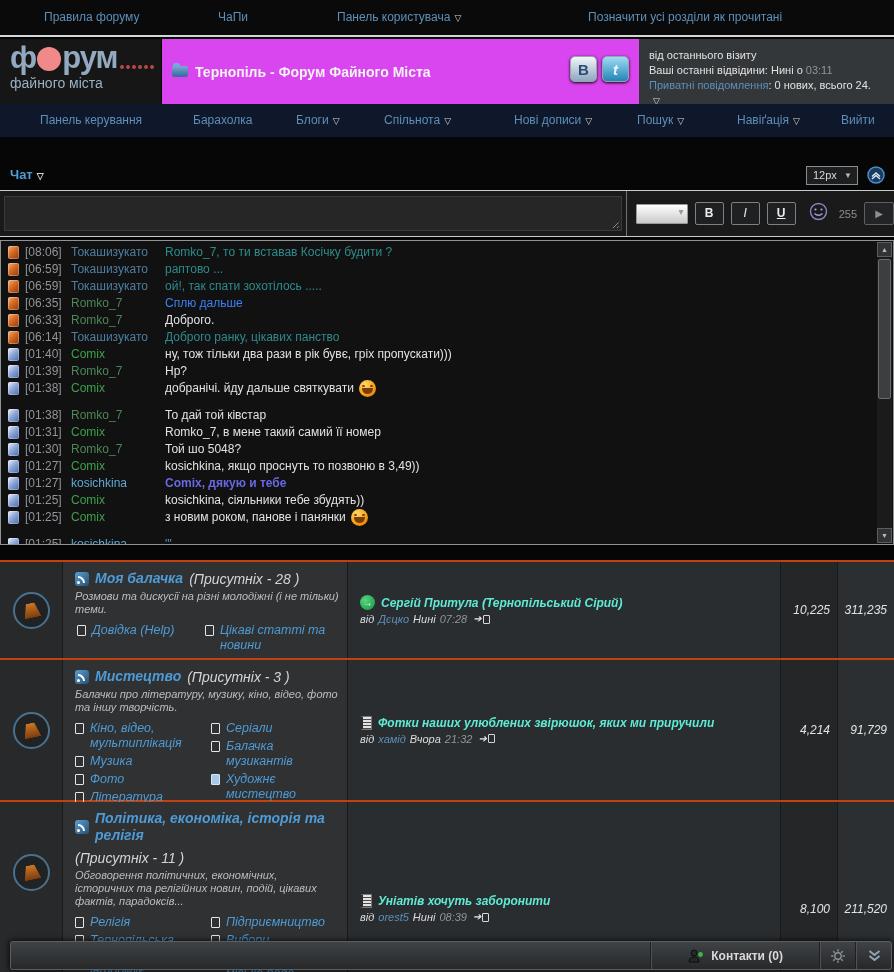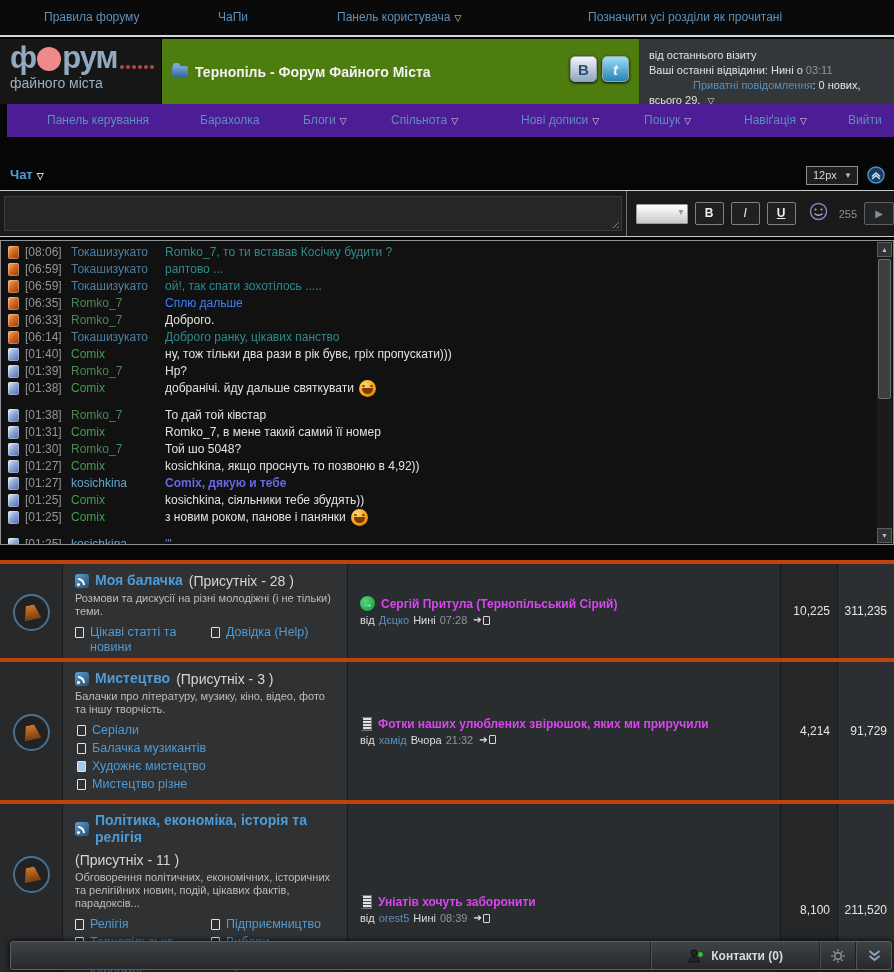--- a/index.html
+++ b/index.html
@@ -2,52 +2,52 @@
 <html><head>
 <meta charset="utf-8">
 <style>
   * { margin:0; padding:0; box-sizing:border-box; }
   html,body { background:#000; }
   body {
     width:894px; height:972px; position:relative; overflow:hidden;
     font-family:"Liberation Sans", sans-serif; background:#060607; color:#ddd;
   }
   a { text-decoration:none; cursor:pointer; }
-  .lnk { color:#5d8fb8;margin-left:44px; }
+  .lnk { color:#5d8fb8; }
   .tri { color:#d8d8d8; font-size:9px; margin-left:4px; }
 
   
   .topnav { position:absolute; top:0; left:0; right:0; height:37px; background:#0a0a0b;
             border-bottom:2px solid #d4d7d9; }
   .topnav a { position:absolute; line-height:35px; font-size:12px; color:#5d8fb8; }
 
   
   .header { position:absolute; top:39px; left:0; right:0; height:65px; display:flex; }
   .logo-box { width:162px; background:#161617; border-right:1px solid #000; padding:4px 0 0 10px; }
   .logo-top { display:flex; align-items:center; font-weight:bold; font-size:31px;
               color:#93a9c0; letter-spacing:-1px; line-height:30px; }
   .logo-o { width:24px; height:24px; border-radius:50%; background:#f08a8a; display:inline-block; margin:2px 1px 0 1px; }
   .logo-dots { display:flex; gap:2px; align-self:flex-end; margin:0 0 4px 3px; }
   .logo-dots i { width:4px; height:4px; border-radius:50%; background:#b84848; }
   .logo-sub { font-size:14px; color:#9ab0c4; margin-top:2px; }
-  .hdr-mid { flex:1; background:#4d7c0f; position:relative; display:flex; align-items:center; padding-left:10px; }
+  .hdr-mid { flex:1; background:#d946ef; position:relative; display:flex; align-items:center; padding-left:10px; }
   .folder { width:16px; height:11px; background:linear-gradient(#7aa8d8,#35689c); border-radius:2px; position:relative; margin-right:7px; flex:none;}
   .folder::before { content:''; position:absolute; top:-3px; left:1px; width:7px; height:3px;
                     background:#7aa8d8; border-radius:2px 2px 0 0; }
   .board-title { font-size:14px; font-weight:bold; color:#f2f2f2; }
   .socials { position:absolute; right:10px; top:17px; display:flex; gap:5px; }
   .sbtn { width:27px; height:26px; border-radius:5px; text-align:center; line-height:26px;
           font-weight:bold; font-size:15px; border:1px solid #9aa4ad; box-shadow:0 1px 3px #000; }
   .sbtn.vk { background:linear-gradient(#f2f6fa,#8ea6bd); color:#2b4a6f; }
   .sbtn.tw { background:linear-gradient(#9fdcf5,#2485b5); color:#eaf6ff; font-style:italic; }
   .visit-box { width:255px; background:#343739; padding:9px 10px; font-size:11px; color:#e2e2e2; line-height:15px; }
   .dim { color:#8f9599; }
 
   
-  .nav2 { position:absolute; top:104px; left:0; right:0; height:33px; background:#4c1d95;margin-left:7px; }
+  .nav2 { position:absolute; top:104px; left:0; right:0; height:33px; background:#0f172a; }
   .nav2 a { position:absolute; line-height:33px; font-size:12px; color:#5d8fb8; }
 
   
   .chat-head { position:absolute; top:163px; left:0; right:0; height:26px; }
   .chat-title { position:absolute; left:10px; top:4px; font-size:13px; font-weight:bold; color:#4a9fd4; }
   .fontsel { position:absolute; right:36px; top:3px; width:52px; height:19px; border:1px solid #8a8f94;
              background:#1d1e1f; color:#d8d8d8; font-size:11px; line-height:17px; padding-left:6px; cursor:pointer; }
   .fontsel .car { float:right; margin:0 5px 0 0; color:#b8b8b8; font-size:8px; }
   .scrolltop { position:absolute; right:9px; top:3px; width:18px; height:18px; cursor:pointer; }
 
@@ -94,21 +94,21 @@
                    background:#7a3c00; border-radius:0 0 11px 11px; }
   .vscroll { position:absolute; top:1px; bottom:1px; right:1px; width:15px; background:#1b1b1c; }
   .sb-btn { position:absolute; left:0; right:0; height:15px; background:#323334; border:1px solid #5a5d60;
             color:#b8bcc0; font-size:7px; text-align:center; line-height:13px; cursor:pointer; }
   .sb-btn.up { top:0; } .sb-btn.dn { bottom:0; }
   .sb-thumb { position:absolute; top:17px; left:1px; right:1px; height:140px; background:#3c3e40;
               border:1px solid #6a6d70; border-radius:2px; cursor:grab; }
 
   
   .forums { position:absolute; top:560px; left:0; right:0; }
-  .fsec { display:flex; border-top:4px solid #c2410c; }
+  .fsec { display:flex; border-top:2px solid #c2410c;font-style:italic; }
   .fsec .c-icon { width:62px; background:#28292b; display:flex; align-items:flex-start; justify-content:center; padding-top:30px; }
   .fsec.tall2 .c-icon, .fsec.tall3 .c-icon { padding-top:52px; }
   .ring { width:37px; height:37px; border-radius:50%; border:2px solid #49708d; background:#202224;
           display:flex; align-items:center; justify-content:center; }
   .trap { width:17px; height:15px; background:linear-gradient(#d07828,#7a3c0c);
           clip-path:polygon(26% 0, 74% 0, 100% 100%, 0 100%); transform:rotate(-12deg); }
   .c-main { width:285px; background:#2f3133; border-left:1px solid #18191b; padding:8px 8px 6px 12px; }
   .sec-title-row { display:flex; align-items:center; gap:6px; flex-wrap:wrap; }
   .rss { width:14px; height:14px; border-radius:3px; background:linear-gradient(135deg,#5aa0d8,#28506f);
          position:relative; flex:none; }
@@ -126,21 +126,21 @@
   .pg.new { background:#a8c8ea; border-color:#d5e6f5; }
   .sub-item a { color:#4f9bd5; }
   .c-last { width:433px; background:#2a2d2f; border-left:1px solid #18191b; display:flex;
             flex-direction:column; justify-content:center; padding:6px 8px 6px 12px; }
   .lp-row1 { display:flex; align-items:center; gap:6px; }
   .ga { width:15px; height:15px; border-radius:50%; flex:none; text-align:center; line-height:15px;
         background:radial-gradient(circle at 35% 35%, #55d57e, #169442); color:#fff; font-size:10px; font-weight:bold; }
   .ga::after { content:'\2192'; }
   .pad { width:12px; height:14px; flex:none; border:1px solid #777; border-left:3px solid #2c2c2c;
          background:repeating-linear-gradient(to bottom, #e3e3e3 0 2px, #4a4a4a 2px 3px); }
-  .lp-title { font-size:12px; font-weight:bold; color:#d946ef; }
+  .lp-title { font-size:12px; font-weight:bold; color:#5eead4; }
   .lp-meta { font-size:11px; color:#dcdcdc; margin-top:3px; display:flex; align-items:center; gap:4px; }
   .lp-meta a { color:#5d8fb8; }
   .goto { display:inline-flex; align-items:center; margin-left:2px; }
   .goto .ar { color:#e6e6e6; font-size:10px; line-height:10px; }
   .goto .pp { width:7px; height:9px; border:1px solid #d8d8d8; border-radius:1px; margin-left:1px; }
   .c-st1 { width:57px; background:#242628; border-left:1px solid #18191b; display:flex;
            align-items:center; justify-content:flex-end; padding-right:7px; font-size:12px; color:#e4e4e4; }
   .c-st2 { width:57px; background:#2c2f31; border-left:1px solid #18191b; display:flex;
            align-items:center; justify-content:flex-end; padding-right:7px; font-size:12px; color:#e4e4e4; }
   .fsec.s1 { height:98px; }
@@ -188,21 +188,21 @@
     <span class="folder"></span>
     <span class="board-title">Тернопіль - Форум Файного Міста</span>
     <div class="socials">
       <span class="sbtn vk">В</span>
       <span class="sbtn tw">t</span>
     </div>
   </div>
   <div class="visit-box">
     <div>від останнього візиту</div>
     <div><span>Ваші останні відвідини: Нині о</span> <span class="dim">03:11</span></div>
-    <div><a class="lnk">Приватні повідомлення</a><span>: 0 нових, всього 29.</span> <span class="tri">▽</span></div>
+    <div><a class="lnk">Приватні повідомлення</a><span>: 0 нових, всього 24.</span> <span class="tri">▽</span></div>
   </div>
 </div>
 
 <div class="nav2">
   <a style="left:40px">Панель керування</a>
   <a style="left:193px">Барахолка</a>
   <a style="left:296px"><span>Блоги</span><span class="tri">▽</span></a>
   <a style="left:384px"><span>Спільнота</span><span class="tri">▽</span></a>
   <a style="left:514px"><span>Нові дописи</span><span class="tri">▽</span></a>
   <a style="left:637px"><span>Пошук</span><span class="tri">▽</span></a>
@@ -316,21 +316,21 @@
       <div class="chat-row">
     <span class="note blue"></span>
     <span class="ctime">[01:30]</span>
     <a class="cuser" style="color: rgb(78, 135, 87);">Romko_7</a>
     <span class="cmsg"><span style="color: rgb(226, 226, 226);">Той шо 5048?</span></span>
   </div>
       <div class="chat-row">
     <span class="note blue"></span>
     <span class="ctime">[01:27]</span>
     <a class="cuser" style="color: rgb(61, 160, 74);">Comix</a>
-    <span class="cmsg"><span style="color: rgb(226, 226, 226);">kosichkina, якщо проснуть то позвоню в 4,92))</span></span>
+    <span class="cmsg"><span style="color: rgb(226, 226, 226);">kosichkina, якщо проснуть то позвоню в 3,49))</span></span>
   </div>
       <div class="chat-row">
     <span class="note blue"></span>
     <span class="ctime">[01:27]</span>
     <a class="cuser" style="color: rgb(95, 168, 208);">kosichkina</a>
     <span class="cmsg"><span style="color: rgb(104, 104, 226); font-weight: bold;">Comix, дякую и тебе</span></span>
   </div>
       <div class="chat-row">
     <span class="note blue"></span>
     <span class="ctime">[01:25]</span>
@@ -366,30 +366,30 @@
         </span>
       </div>
     <div class="c-main">
       <div class="sec-title-row">
         <span class="rss"></span>
         <a class="sec-title">Моя балачка</a>
         <span class="present">(Присутніх - 28 )</span>
       </div>
       <div class="sec-desc">Розмови та дискусії на різні молодіжні (і не тільки) теми.</div>
       <div class="sub-cols">
+        <div class="sub-col right">
+            <div class="sub-item">
+    <span class="pg"></span>
+    <a>Довідка (Help)</a>
+  </div>
+          </div>
         <div class="sub-col left">
             <div class="sub-item">
     <span class="pg"></span>
     <a>Цікаві статті та новини</a>
-  </div>
-          </div>
-        <div class="sub-col right">
-            <div class="sub-item">
-    <span class="pg"></span>
-    <a>Довідка (Help)</a>
   </div>
           </div>
       </div>
     </div>
     <div class="c-last">
       <div class="lp-row1">
         <span class="ga"></span>
         <a class="lp-title">Сергій Притула (Тернопільський Сірий)</a>
       </div>
       <div class="lp-meta">
@@ -414,20 +414,42 @@
         </span>
       </div>
     <div class="c-main">
       <div class="sec-title-row">
         <span class="rss"></span>
         <a class="sec-title">Мистецтво</a>
         <span class="present">(Присутніх - 3 )</span>
       </div>
       <div class="sec-desc">Балачки про літературу, музику, кіно, відео, фото та іншу творчість.</div>
       <div class="sub-cols">
+        <div class="sub-col left">
+            <div class="sub-item">
+    <span class="pg"></span>
+    <a>Кіно, відео, мультиплікація</a>
+  </div>
+            <div class="sub-item">
+    <span class="pg"></span>
+    <a>Музика</a>
+  </div>
+            <div class="sub-item">
+    <span class="pg"></span>
+    <a>Фото</a>
+  </div>
+            <div class="sub-item">
+    <span class="pg"></span>
+    <a>Література</a>
+  </div>
+            <div class="sub-item">
+    <span class="pg"></span>
+    <a>Колекціонування</a>
+  </div>
+          </div>
         <div class="sub-col right">
             <div class="sub-item">
     <span class="pg"></span>
     <a>Серіали</a>
   </div>
             <div class="sub-item">
     <span class="pg"></span>
     <a>Балачка музикантів</a>
   </div>
             <div class="sub-item">

